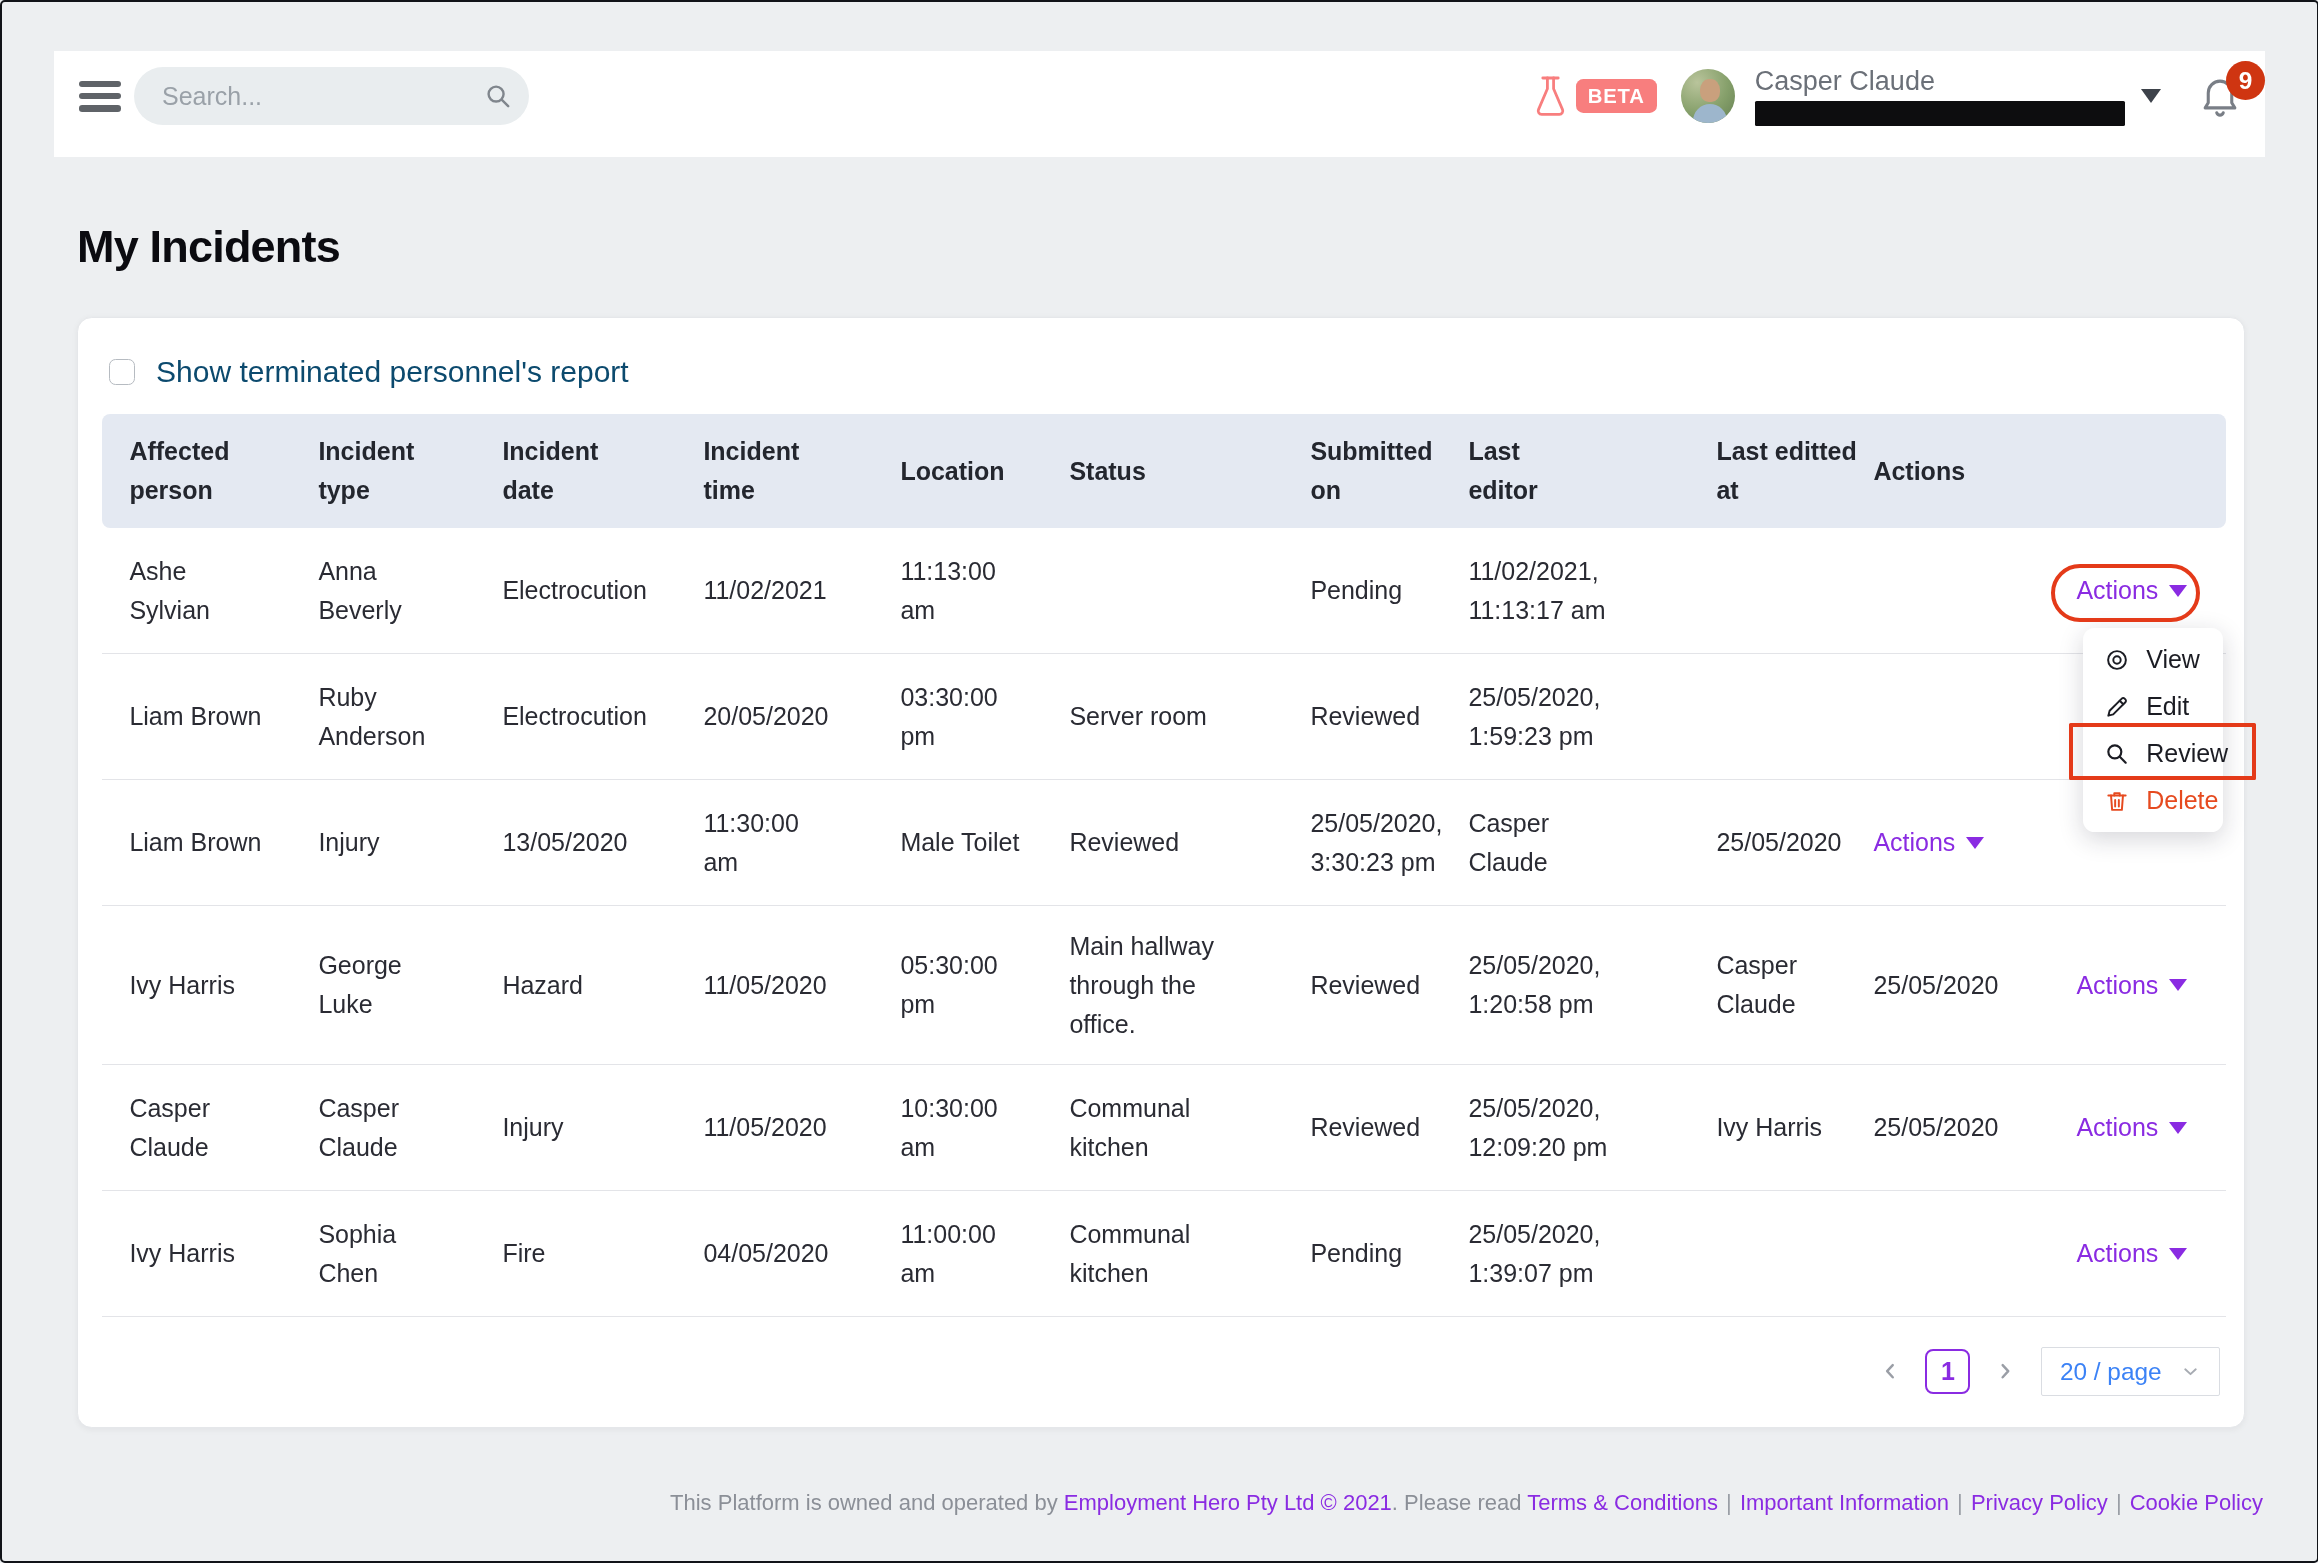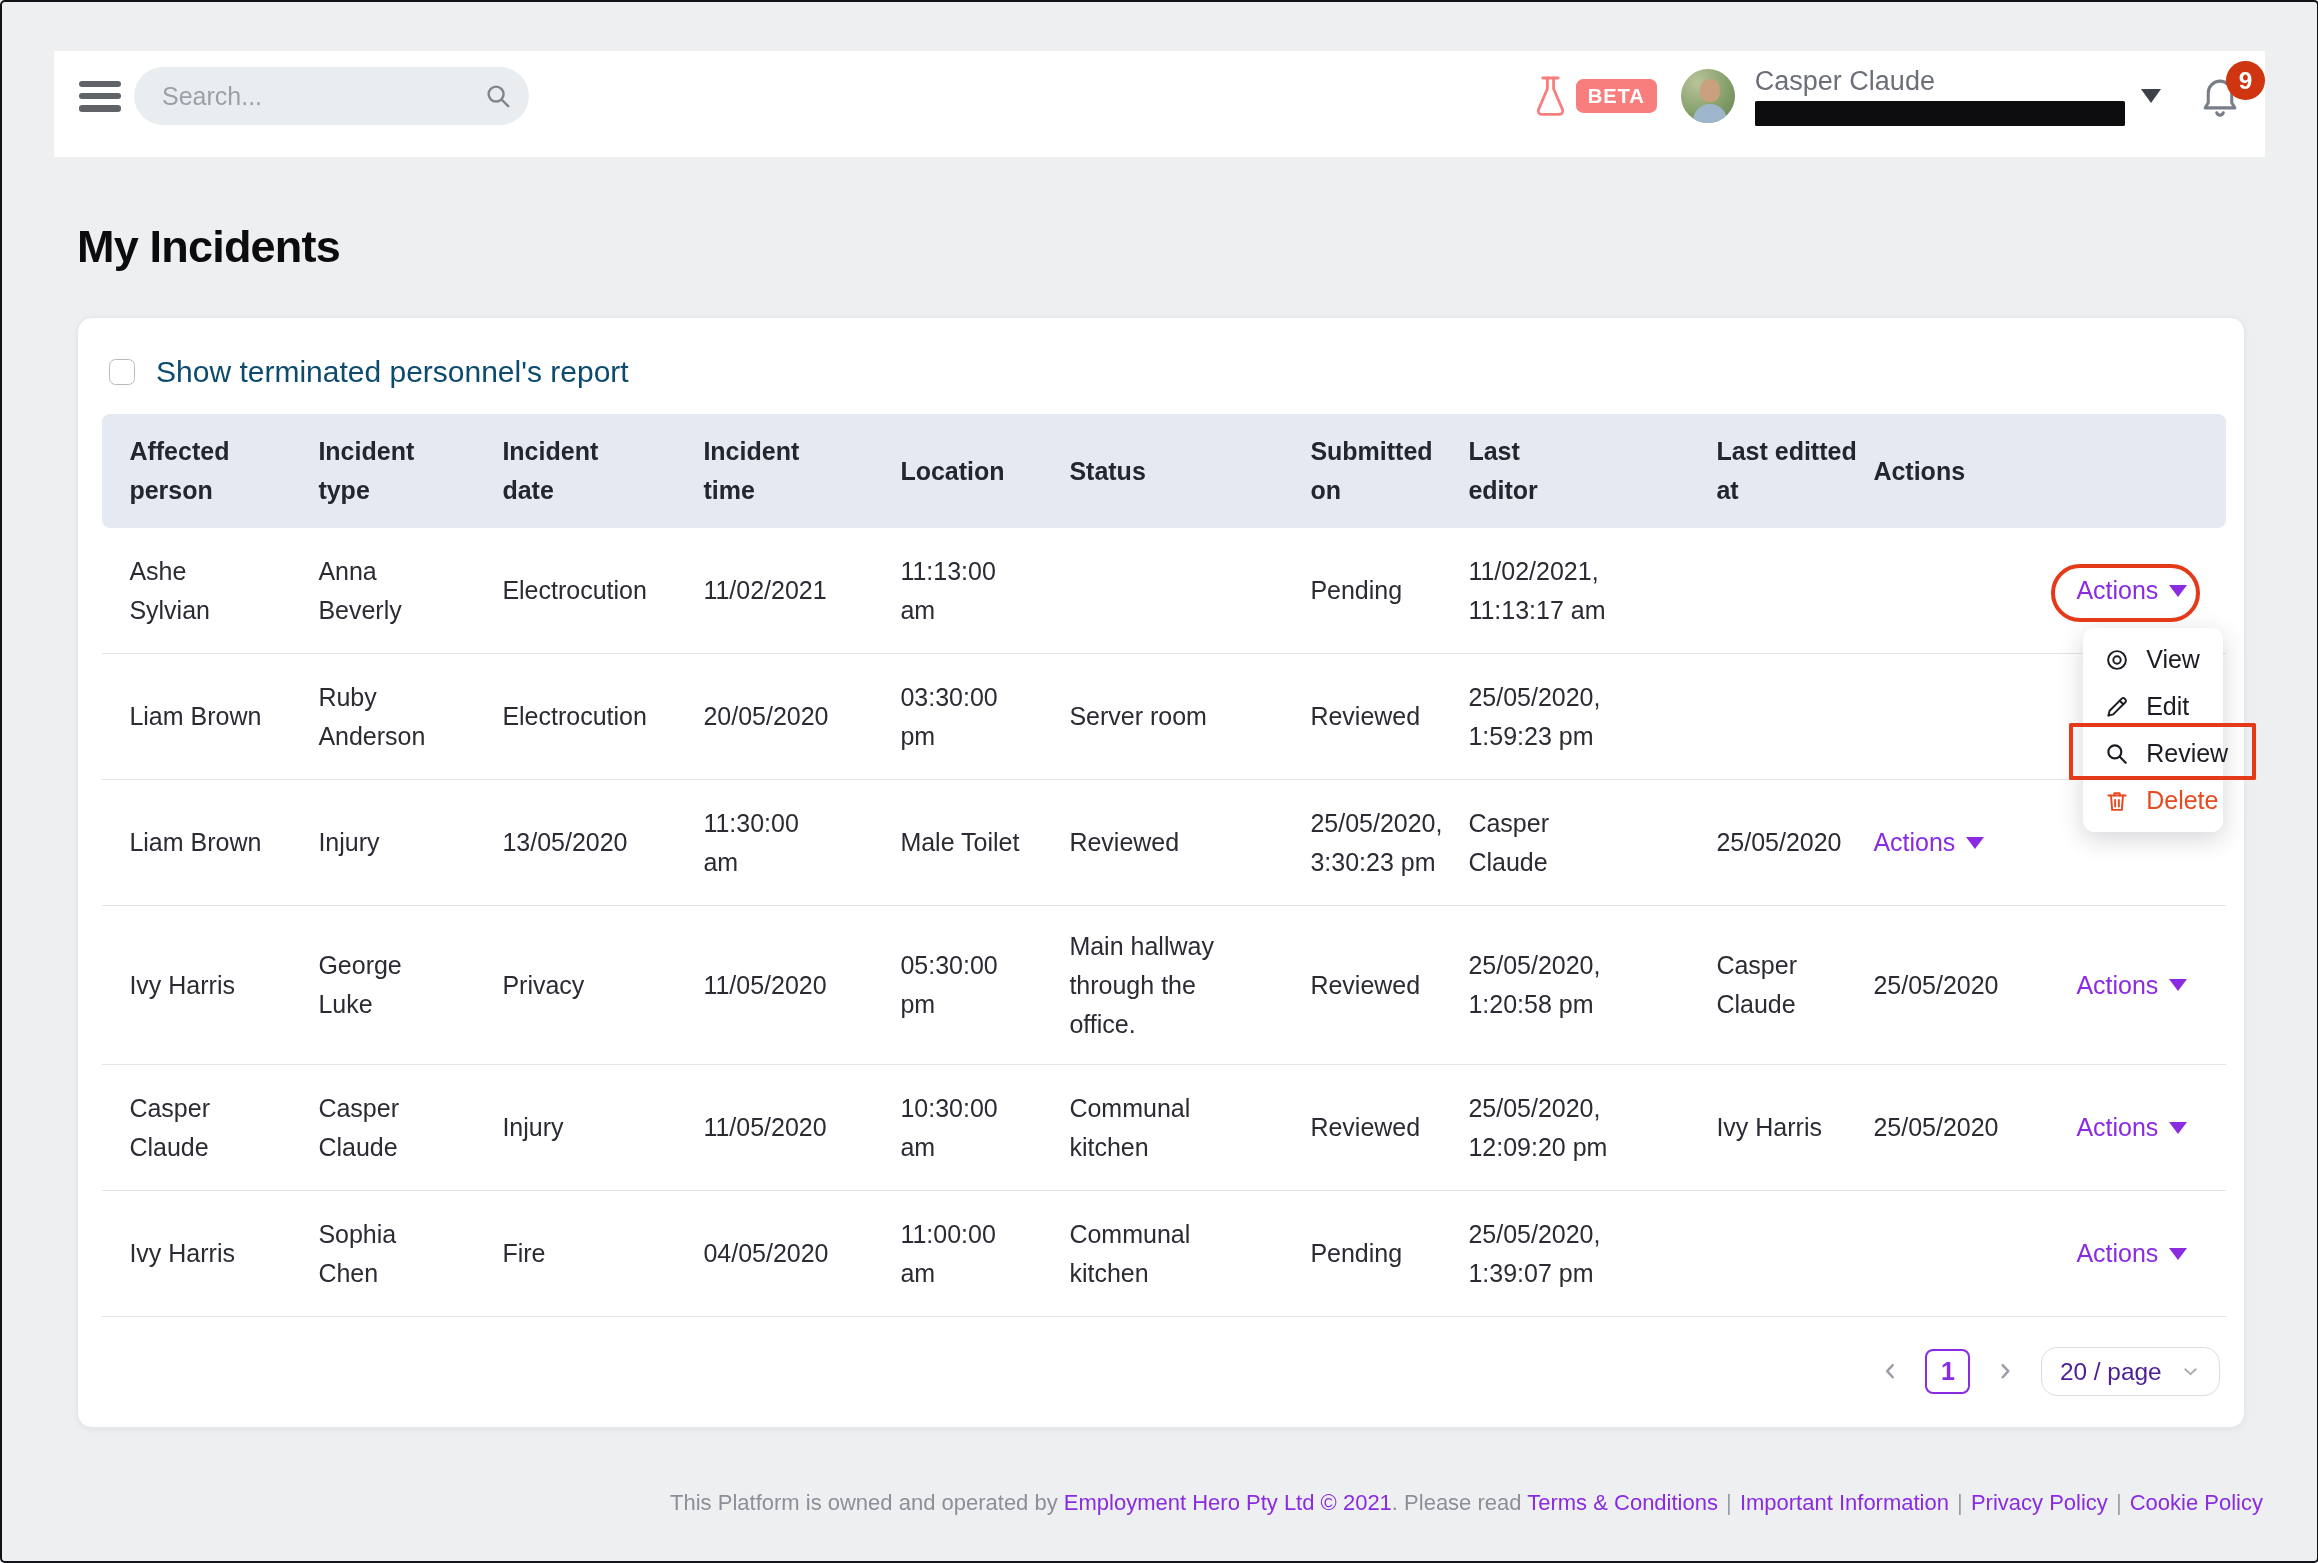--- a/index.html
+++ b/index.html
@@ -123,23 +123,23 @@
 
   
   .pagination { position: absolute; right: 24.4px; bottom: 31px; display: flex; align-items: center; gap: 23px; }
   .page-nav { background: none; border: none; cursor: pointer; display: flex; align-items: center; }
   .page-current {
     min-width: 45px; height: 45px; border: 2.4px solid var(--accent-purple, #8a2be2); border-radius: 8.1px;
     color: var(--accent-purple, #8a2be2); font-size: 25px; font-weight: bold;
     display: flex; align-items: center; justify-content: center; cursor: pointer;
   }
   .page-size {
-    height: 49px; border: 1.6px solid #dadde2; border-radius: 16px;
+    height: 49px; border: 1.6px solid #dadde2; border-radius: 2px;
     display: flex; align-items: center; gap: 18px; padding: 0 18px;
-    font-size: 24.4px; color: #4c1d95; cursor: pointer; background: #fff;
+    font-size: 24.4px; color: #3b82f6; cursor: pointer; background: #fff;
   }
 
   
   .menu {
     position: absolute; left: 2081px; top: 626px; width: 140px;
     background: #fff; border-radius: 11.4px; padding: 8.1px 0;
     box-shadow: 0 6.5px 24.4px rgba(25,25,50,.18);
     z-index: 5;
   }
   .menu-item {
@@ -295,21 +295,21 @@
 3:30:23 pm</div>
             <div class="td">Casper
 Claude</div>
             <div class="td">25/05/2020</div>
             <div class="td"><span class="actions-link"><span>Actions</span><span class="caret-down"></span></span></div>
           </div>
           <div class="trow">
             <div class="td">Ivy Harris</div>
             <div class="td">George
 Luke</div>
-            <div class="td">Privacy</div>
+            <div class="td">Hazard</div>
             <div class="td">11/05/2020</div>
             <div class="td">05:30:00
 pm</div>
             <div class="td">Main hallway
 through the
 office.</div>
             <div class="td">Reviewed</div>
             <div class="td">25/05/2020,
 1:20:58 pm</div>
             <div class="td">Casper

